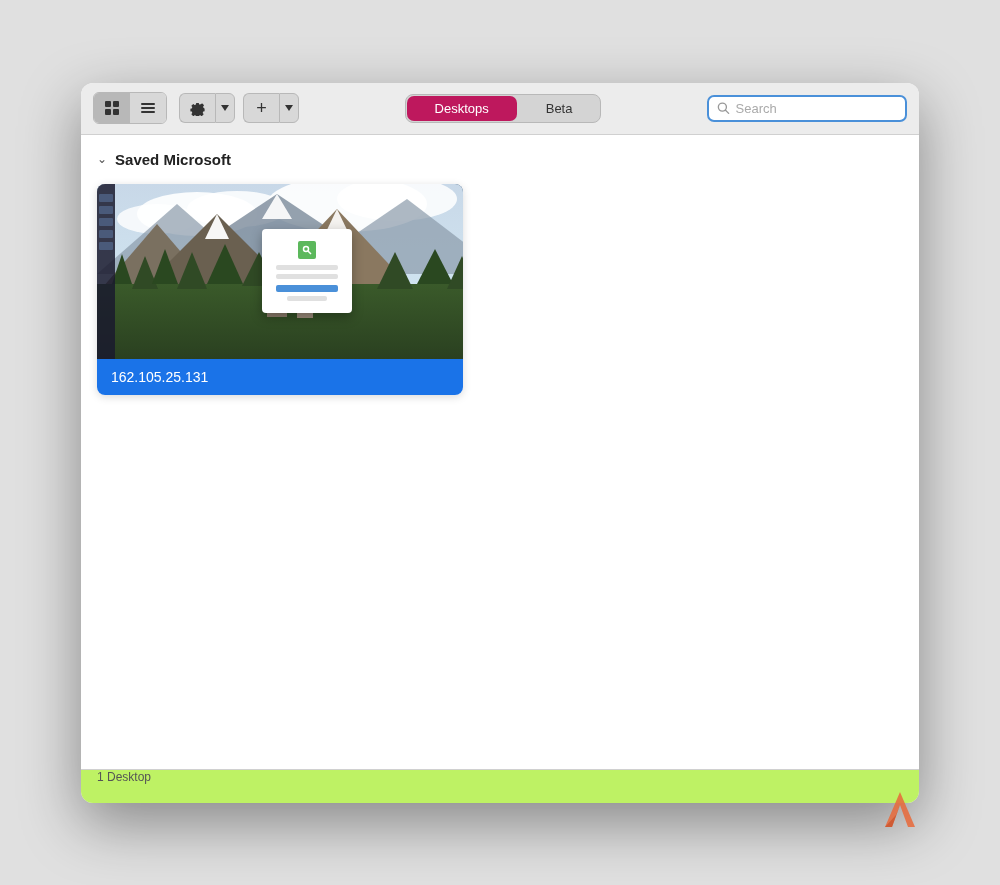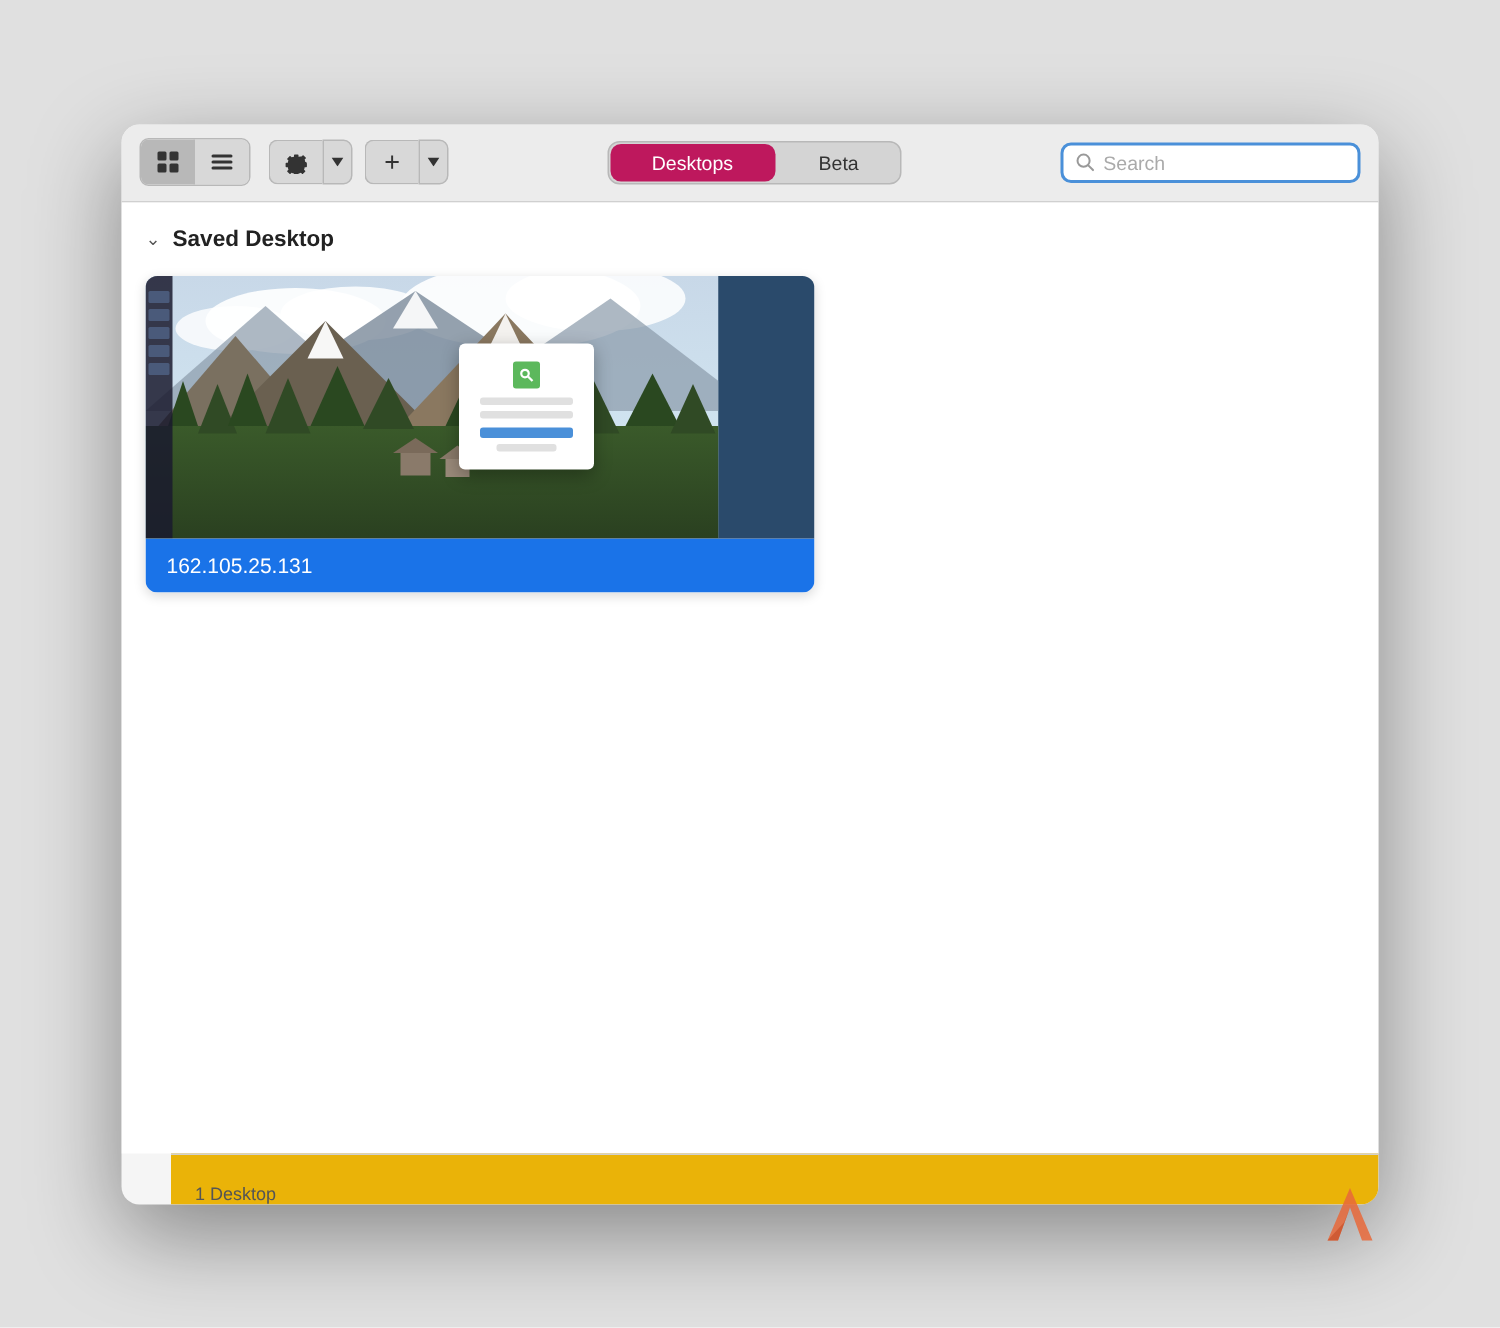--- a/index.html
+++ b/index.html
@@ -196,21 +196,21 @@
       color: #222;
     }
 
     .desktops-grid {
       display: flex;
       flex-wrap: wrap;
       gap: 12px;
     }
 
     .desktop-card {
-      width: 446px;
+      width: 366px;
       border-radius: 8px;
       overflow: hidden;
       cursor: pointer;
       box-shadow: 0 2px 8px rgba(0,0,0,0.15);
     }
 
     .desktop-thumbnail {
       width: 100%;
       height: 175px;
       position: relative;
@@ -221,28 +221,27 @@
     .desktop-label {
       background: #1a73e8;
       color: white;
       font-size: 14px;
       font-weight: 500;
       padding: 10px 14px;
     }
 
     
     .statusbar {
-      background: #eab308;
+      background: #bef264;
       border-top: 1px solid #d0d0d0;
       height: 34px;
       display: flex;
-      align-items: flex-end;
+      align-items: flex-start;
       padding: 0 16px;
       flex-shrink: 0;
-      margin-left: 33px;
     }
 
     .status-text {
       font-size: 12px;
       color: #555;
     }
 
     
     .azure-logo {
       position: absolute;
@@ -323,21 +322,21 @@
         <circle cx="6" cy="6" r="4.5" stroke="#999" stroke-width="1.5" fill="none"></circle>
         <line x1="9.5" y1="9.5" x2="13" y2="13" stroke="#999" stroke-width="1.5" stroke-linecap="round"></line>
       </svg>
       <input type="text" class="search-input" placeholder="Search" style="">
     </div>
   </div>
 
   <div class="content">
     <div class="section-header">
       <span class="chevron-icon">⌄</span>
-      <span class="section-title">Saved Desktop</span>
+      <span class="section-title">Saved Microsoft</span>
     </div>
 
     <div class="desktops-grid">
 
       <div class="desktop-card">
         <div class="desktop-thumbnail">
           
           <svg width="382" height="175" viewBox="0 0 382 175" xmlns="http://www.w3.org/2000/svg">
 
             <defs>

